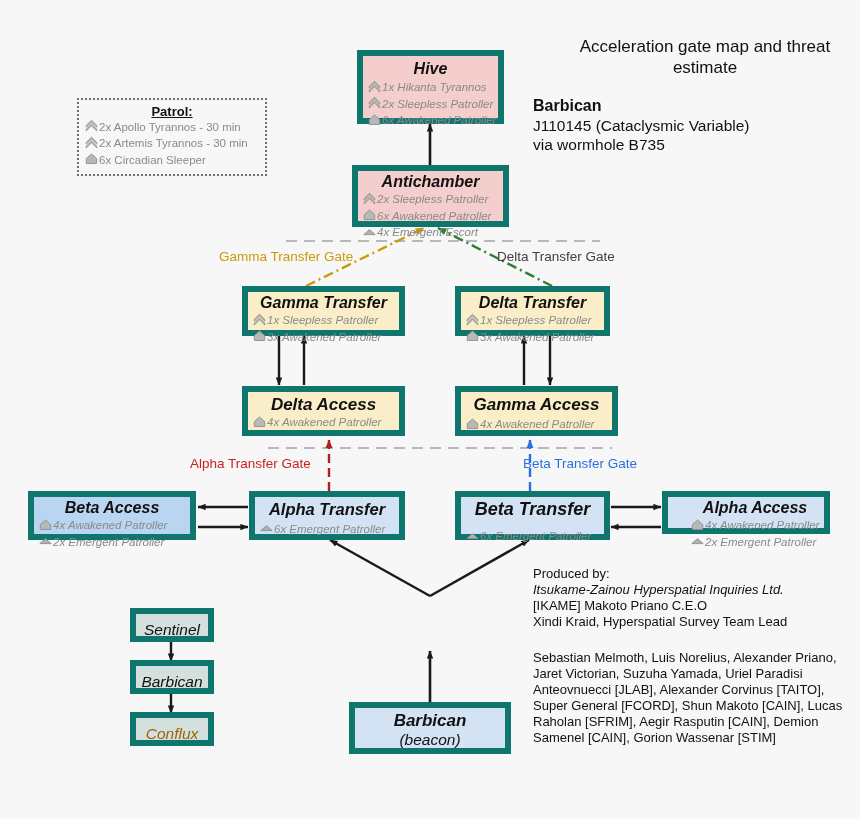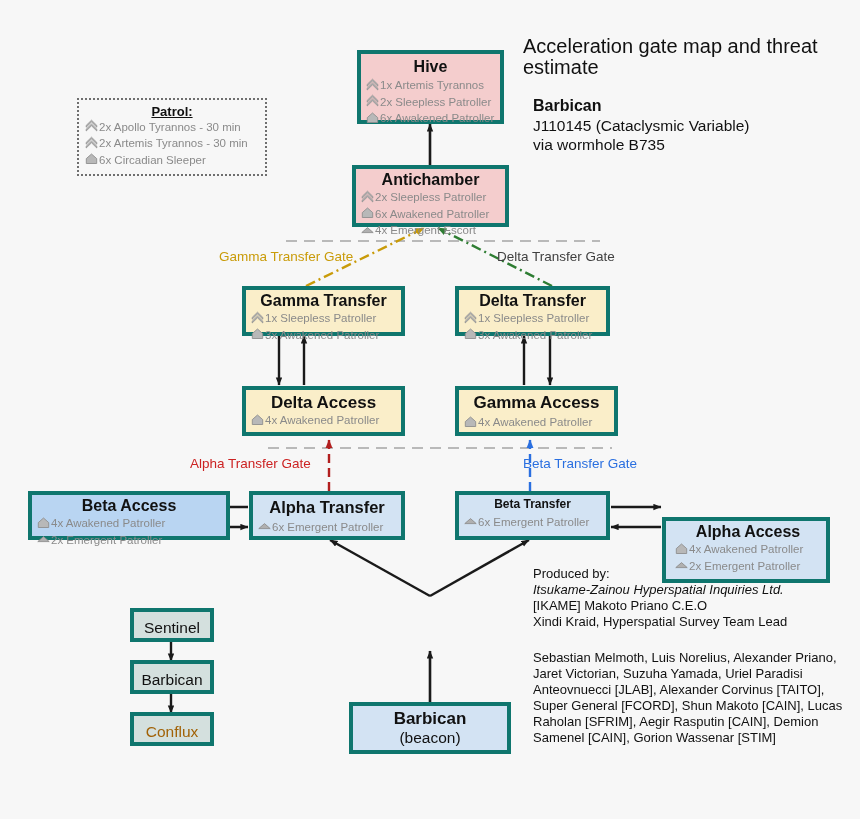--- a/index.html
+++ b/index.html
@@ -5,22 +5,22 @@
   html,body{margin:0;padding:0;}
   body{
     width:860px;height:819px;position:relative;overflow:hidden;
     background:#f7f7f7;
     font-family:"Liberation Sans", sans-serif;
     -webkit-font-smoothing:antialiased;
   }
   #canvas{position:absolute;left:0;top:0;width:860px;height:819px;}
   svg.edges{position:absolute;left:0;top:0;width:860px;height:819px;pointer-events:none;}
 
-  .node{position:absolute;border:4px solid #0f766e;box-sizing:border-box;
-        text-align:center;background:#fff;}
+  .node{position:absolute;border:6px solid #0f766e;box-sizing:border-box;
+        text-align:center;background:#fff;font-style:italic;}
   .node .title{font-weight:bold;color:#111;line-height:1.1;}
   .rows{text-align:left;}
   .row{display:flex;align-items:center;color:#8a8a8a;font-size:11.5px;
        line-height:13.5px;white-space:nowrap;}
   .row .ico{flex:0 0 auto;display:inline-block;margin-right:1px;}
 
   
   .pink   {background:#f4cdcd;}
   .cream  {background:#faeec9;}
   .lblue  {background:#d3e3f3;}
@@ -35,21 +35,21 @@
 
   
   #patrol{position:absolute;left:77px;top:98px;width:190px;height:78px;
           border:2px dotted #6f6f6f;background:#f7f7f7;box-sizing:border-box;
           padding:4px 6px 0 6px;}
   #patrol .ptitle{font-weight:bold;font-size:13px;color:#111;text-align:center;
                   margin-bottom:0;text-decoration:underline;}
 
   
   .textblk{position:absolute;color:#111;}
-  #hdr-title{left:523px;top:36px;width:310px;font-size:20px;line-height:21px;}
+  #hdr-title{left:550px;top:36px;width:310px;font-size:17px;line-height:21px;text-align:center;}
   #hdr-sub{left:533px;top:96px;width:310px;font-size:15.5px;line-height:19.5px;}
   #hdr-sub .b{font-weight:bold;font-size:16px;}
   #credits{left:533px;top:566px;width:320px;font-size:13px;line-height:16px;}
   #credits .it{font-style:italic;}
   #credits2{left:533px;top:650px;width:320px;font-size:13px;line-height:16px;}
 
   
   .gatelbl{position:absolute;font-size:13.5px;white-space:nowrap;}
   .g-gold{color:#c99b09;}
   .g-green{color:#404040;}
@@ -148,21 +148,21 @@
   </div>
 
   <div class="node pink" style="left:357px;top:50px;width:147px;height:74px;padding:4px 5px 0 5px;">
     <div class="title" style="font-size:16px;margin-bottom:2px;">Hive</div>
     <div class="rows">
       <div class="row">
           <span class="ico"><svg width="13" height="13" viewBox="0 0 13 13">
               <path d="M1.2 6.4 L6.5 1.2 L11.8 6.4 L11.8 8.2 L6.5 3.0 L1.2 8.2 Z" fill="#b8b8b8" stroke="#8f8f8f" stroke-width="0.8"></path>
               <path d="M1.2 10.2 L6.5 5.0 L11.8 10.2 L11.8 12.0 L6.5 6.8 L1.2 12.0 Z" fill="#b8b8b8" stroke="#8f8f8f" stroke-width="0.8"></path>
             </svg></span>
-          <span>1x Artemis Tyrannos</span>
+          <span>1x Hikanta Tyrannos</span>
         </div>
       <div class="row">
           <span class="ico"><svg width="13" height="13" viewBox="0 0 13 13">
               <path d="M1.2 6.4 L6.5 1.2 L11.8 6.4 L11.8 8.2 L6.5 3.0 L1.2 8.2 Z" fill="#b8b8b8" stroke="#8f8f8f" stroke-width="0.8"></path>
               <path d="M1.2 10.2 L6.5 5.0 L11.8 10.2 L11.8 12.0 L6.5 6.8 L1.2 12.0 Z" fill="#b8b8b8" stroke="#8f8f8f" stroke-width="0.8"></path>
             </svg></span>
           <span>2x Sleepless Patroller</span>
         </div>
       <div class="row">
           <span class="ico"><svg width="13" height="13" viewBox="0 0 13 13">
@@ -253,21 +253,21 @@
     <div class="rows">
       <div class="row">
           <span class="ico"><svg width="13" height="13" viewBox="0 0 13 13">
               <path d="M1.3 11.5 L1.3 6.6 L6.5 2.0 L11.7 6.6 L11.7 11.5 Z" fill="#b8b8b8" stroke="#8f8f8f" stroke-width="0.9"></path>
             </svg></span>
           <span>4x Awakened Patroller</span>
         </div>
     </div>
   </div>
 
-  <div class="node mblue" style="left:28px;top:491px;width:202px;height:49px;padding:2px 5px 0 5px;">
+  <div class="node mblue" style="left:28px;top:491px;width:168px;height:49px;padding:2px 5px 0 5px;">
     <div class="title t-blue" style="font-size:16px;margin-bottom:1px;">Beta Access</div>
     <div class="rows">
       <div class="row">
           <span class="ico"><svg width="13" height="13" viewBox="0 0 13 13">
               <path d="M1.3 11.5 L1.3 6.6 L6.5 2.0 L11.7 6.6 L11.7 11.5 Z" fill="#b8b8b8" stroke="#8f8f8f" stroke-width="0.9"></path>
             </svg></span>
           <span>4x Awakened Patroller</span>
         </div>
       <div class="row">
           <span class="ico"><svg width="13" height="13" viewBox="0 0 13 13">
@@ -284,32 +284,32 @@
       <div class="row">
           <span class="ico"><svg width="13" height="13" viewBox="0 0 13 13">
               <path d="M0.8 9.6 L6.5 4.6 L12.2 9.6 Z" fill="#b0b0b0" stroke="#8f8f8f" stroke-width="0.9"></path>
             </svg></span>
           <span>6x Emergent Patroller</span>
         </div>
     </div>
   </div>
 
   <div class="node lblue" style="left:455px;top:491px;width:155px;height:49px;padding:3px 5px 0 5px;">
-    <div class="title t-black" style="font-size:12px;margin-bottom:3px;">Beta Transfer</div>
+    <div class="title t-black" style="font-size:18px;margin-bottom:9px;">Beta Transfer</div>
     <div class="rows">
       <div class="row">
           <span class="ico"><svg width="13" height="13" viewBox="0 0 13 13">
               <path d="M0.8 9.6 L6.5 4.6 L12.2 9.6 Z" fill="#b0b0b0" stroke="#8f8f8f" stroke-width="0.9"></path>
             </svg></span>
           <span>6x Emergent Patroller</span>
         </div>
     </div>
   </div>
 
-  <div class="node lblue" style="left:662px;top:517px;width:168px;height:66px;padding:2px 5px 0 9px;">
+  <div class="node lblue" style="left:662px;top:491px;width:168px;height:43px;padding:2px 5px 0 23px;">
     <div class="title t-red" style="font-size:16px;margin-bottom:1px;">Alpha Access</div>
     <div class="rows">
       <div class="row">
           <span class="ico"><svg width="13" height="13" viewBox="0 0 13 13">
               <path d="M1.3 11.5 L1.3 6.6 L6.5 2.0 L11.7 6.6 L11.7 11.5 Z" fill="#b8b8b8" stroke="#8f8f8f" stroke-width="0.9"></path>
             </svg></span>
           <span>4x Awakened Patroller</span>
         </div>
       <div class="row">
           <span class="ico"><svg width="13" height="13" viewBox="0 0 13 13">

